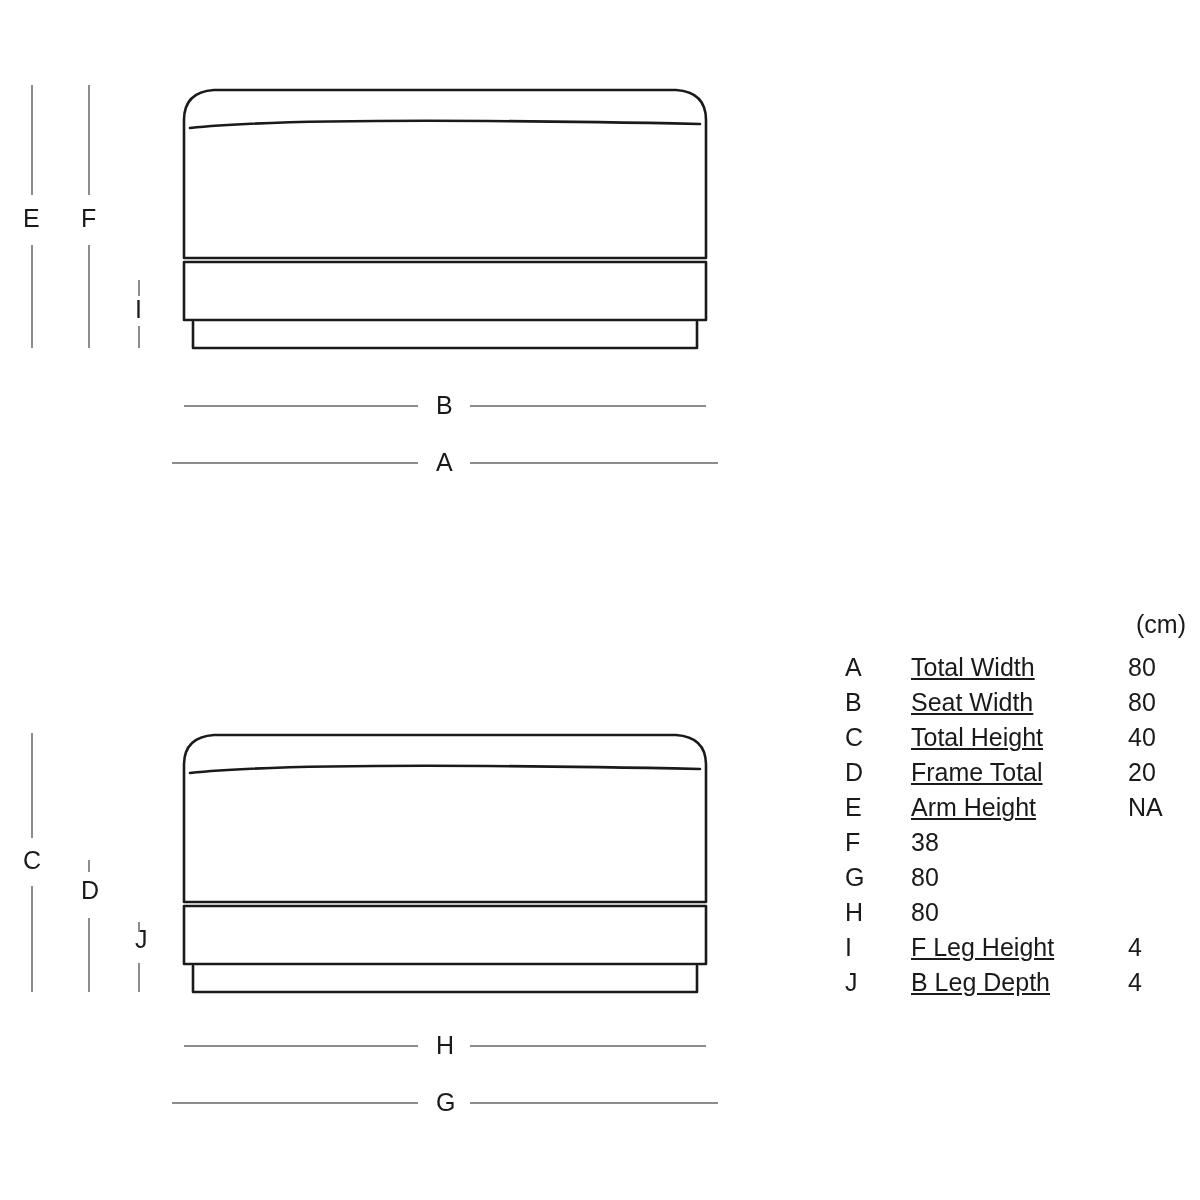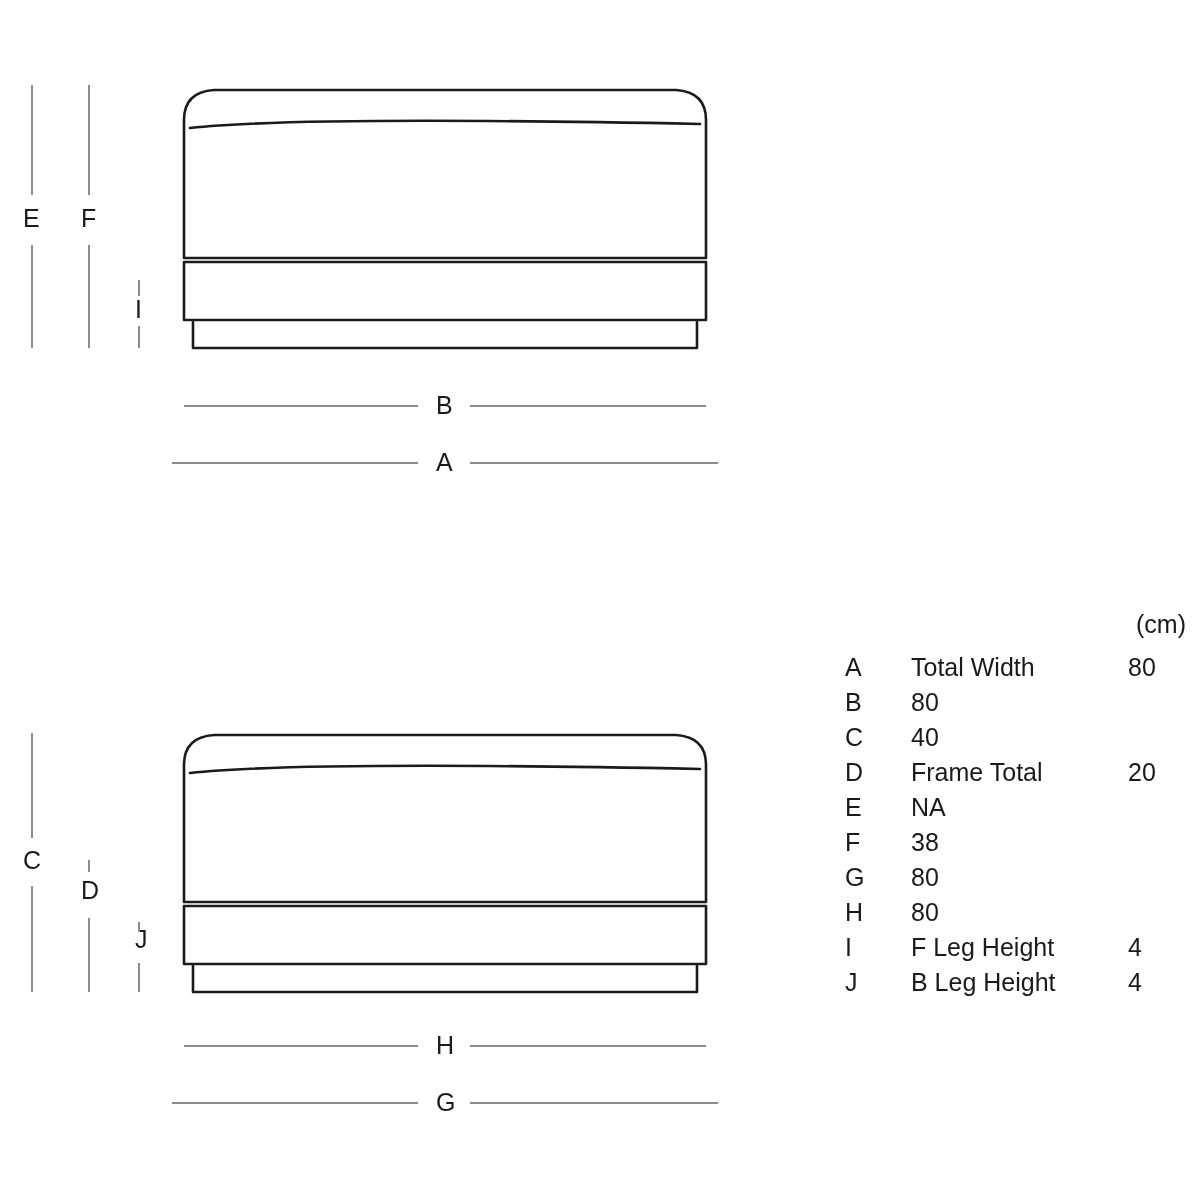--- a/index.html
+++ b/index.html
@@ -53,20 +53,21 @@
     display: flex;
     align-items: baseline;
     height: 35px;
   }
   .spec-key {
     width: 66px;
     flex: none;
   }
   .spec-name {
     flex: 1 1 auto;
+    text-decoration: underline;
   }
   .spec-value {
     width: 58px;
     flex: none;
     text-align: left;
     padding-right: 4px;
   }
 </style>
 </head>
 <body>
@@ -141,33 +142,36 @@
   <div class="spec-table">
     <div class="spec-unit">(cm)</div>
 
     <div class="spec-row">
       <span class="spec-key">A</span>
       <span class="spec-name">Total Width</span>
       <span class="spec-value">80</span>
     </div>
     <div class="spec-row">
       <span class="spec-key">B</span>
+      <span class="spec-name">Seat Width</span>
       <span class="spec-value">80</span>
     </div>
     <div class="spec-row">
       <span class="spec-key">C</span>
+      <span class="spec-name">Total Height</span>
       <span class="spec-value">40</span>
     </div>
     <div class="spec-row">
       <span class="spec-key">D</span>
       <span class="spec-name">Frame Total</span>
       <span class="spec-value">20</span>
     </div>
     <div class="spec-row">
       <span class="spec-key">E</span>
+      <span class="spec-name">Arm Height</span>
       <span class="spec-value">NA</span>
     </div>
     <div class="spec-row">
       <span class="spec-key">F</span>
       <span class="spec-value">38</span>
     </div>
     <div class="spec-row">
       <span class="spec-key">G</span>
       <span class="spec-value">80</span>
     </div>
@@ -175,18 +179,18 @@
       <span class="spec-key">H</span>
       <span class="spec-value">80</span>
     </div>
     <div class="spec-row">
       <span class="spec-key">I</span>
       <span class="spec-name">F Leg Height</span>
       <span class="spec-value">4</span>
     </div>
     <div class="spec-row">
       <span class="spec-key">J</span>
-      <span class="spec-name">B Leg Height</span>
+      <span class="spec-name">B Leg Depth</span>
       <span class="spec-value">4</span>
     </div>
   </div>
 
 </div>
 
 </body></html>

